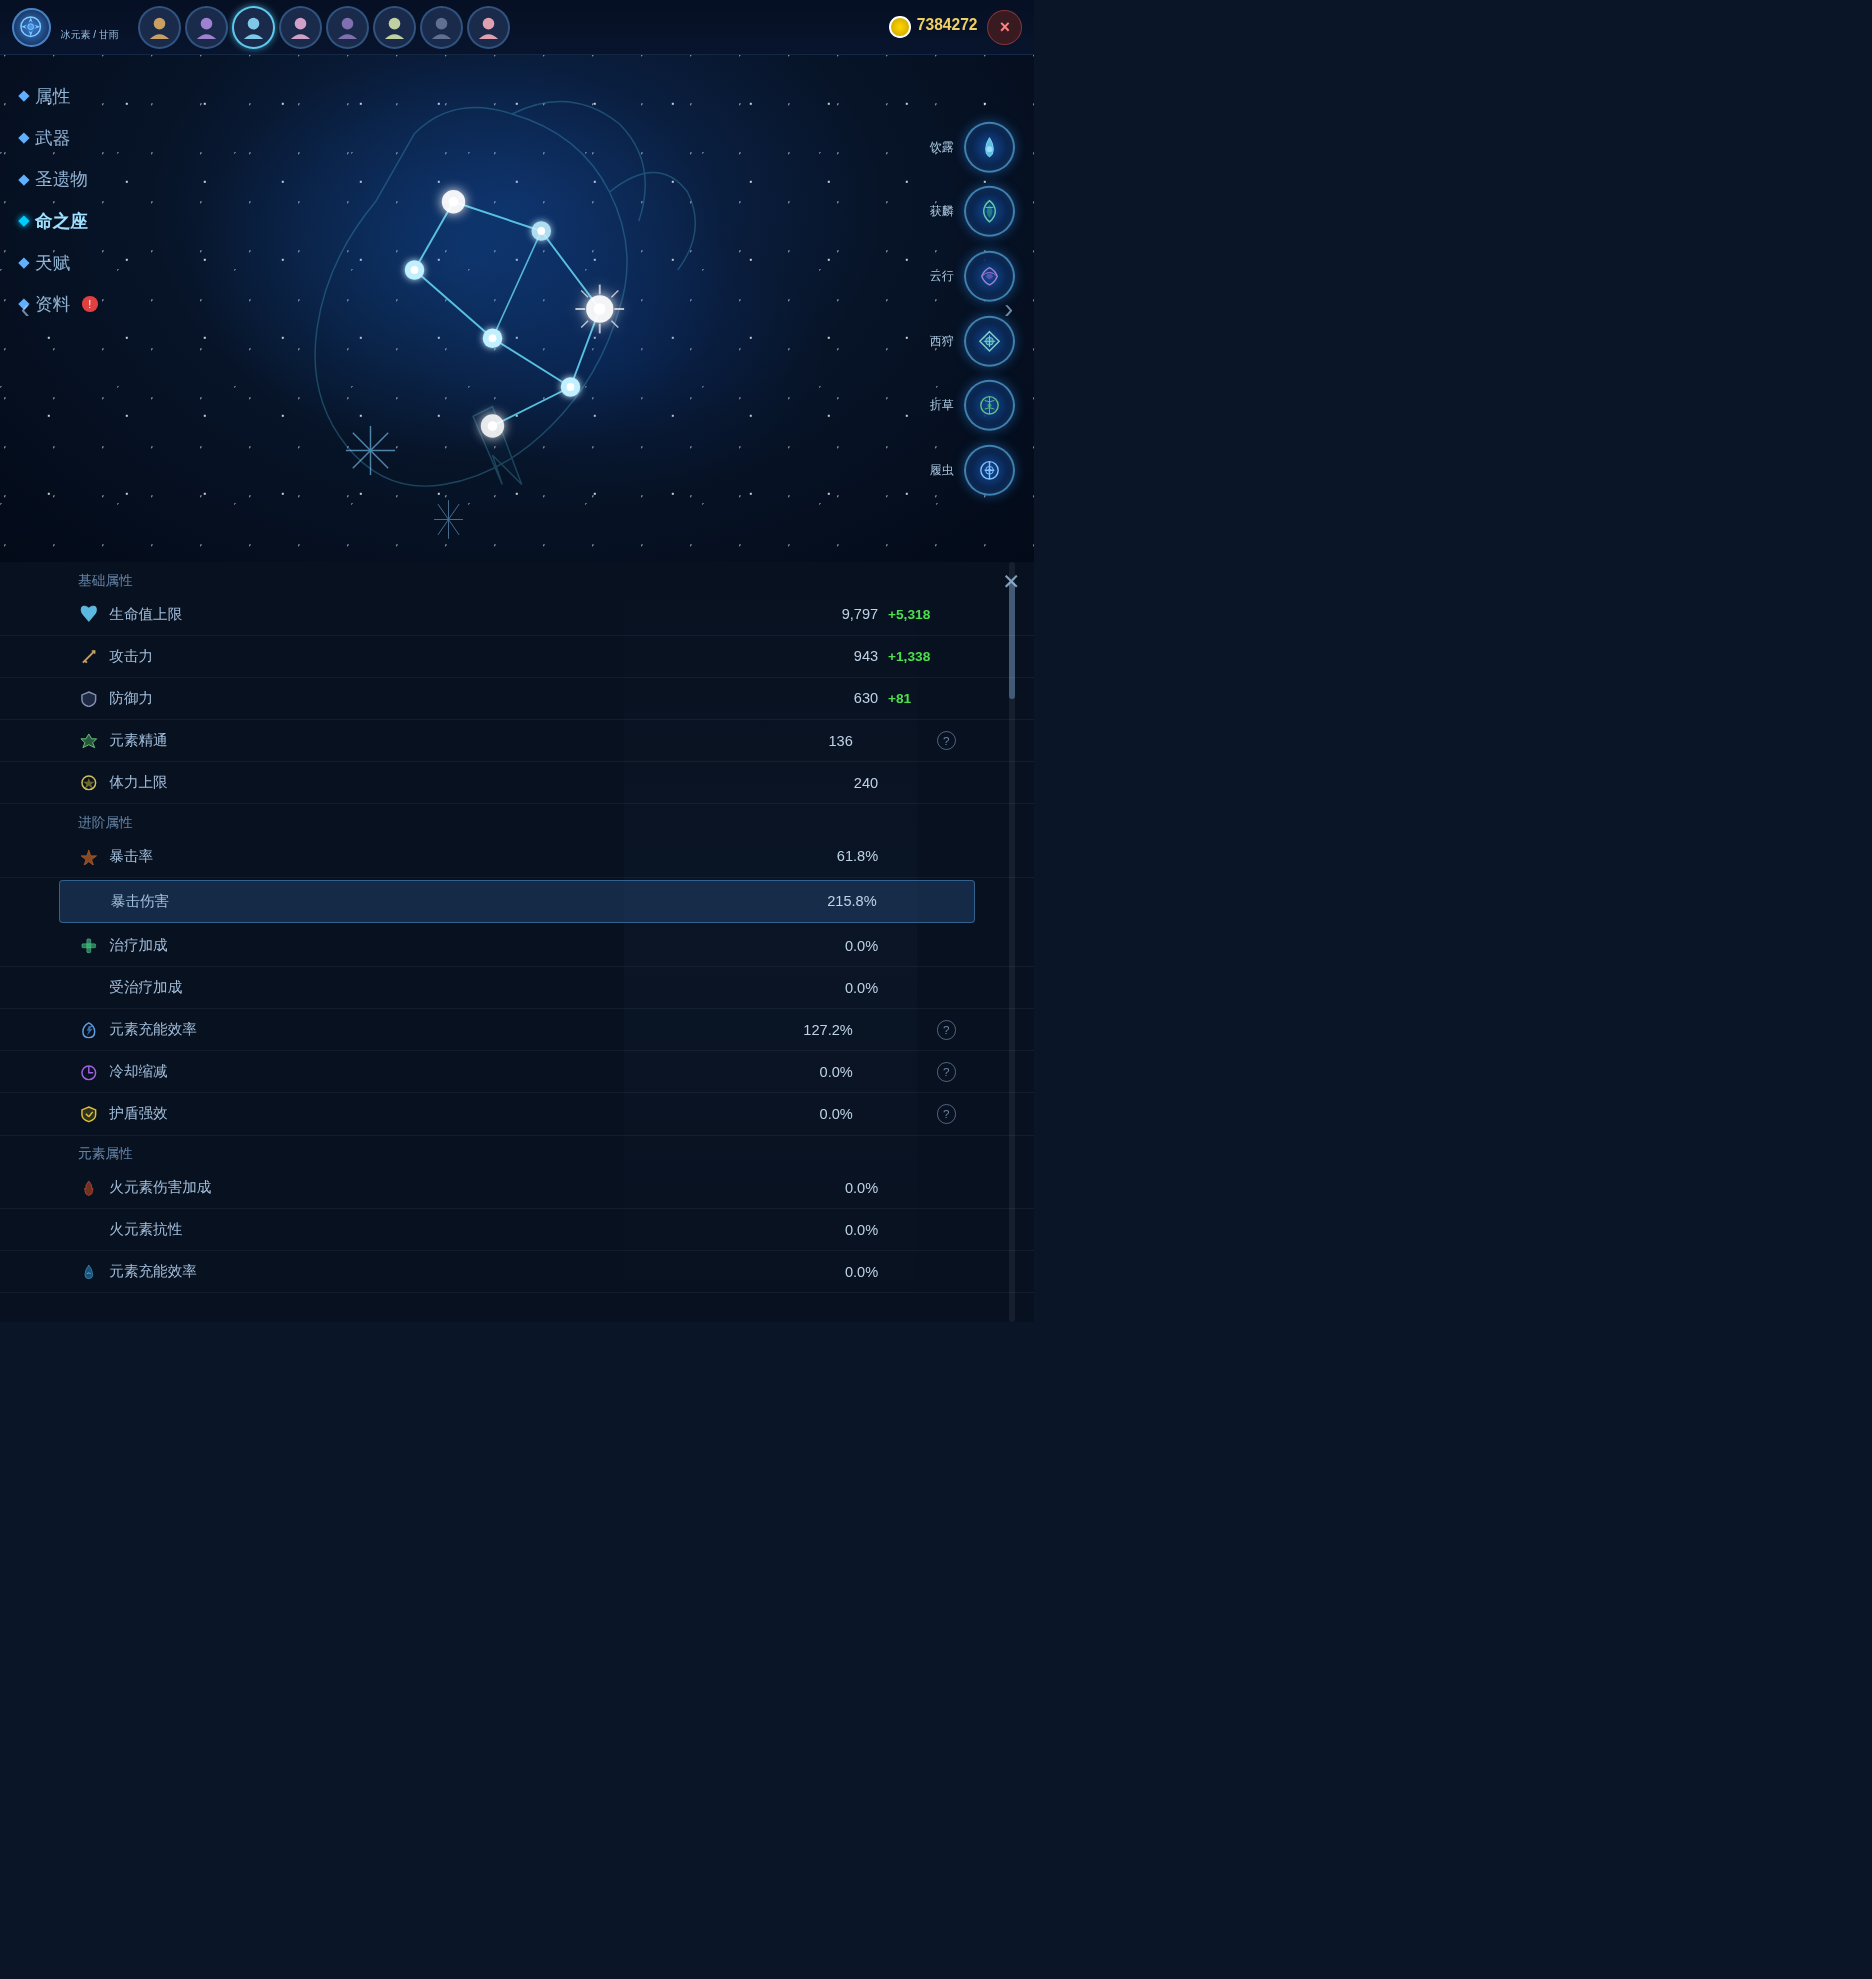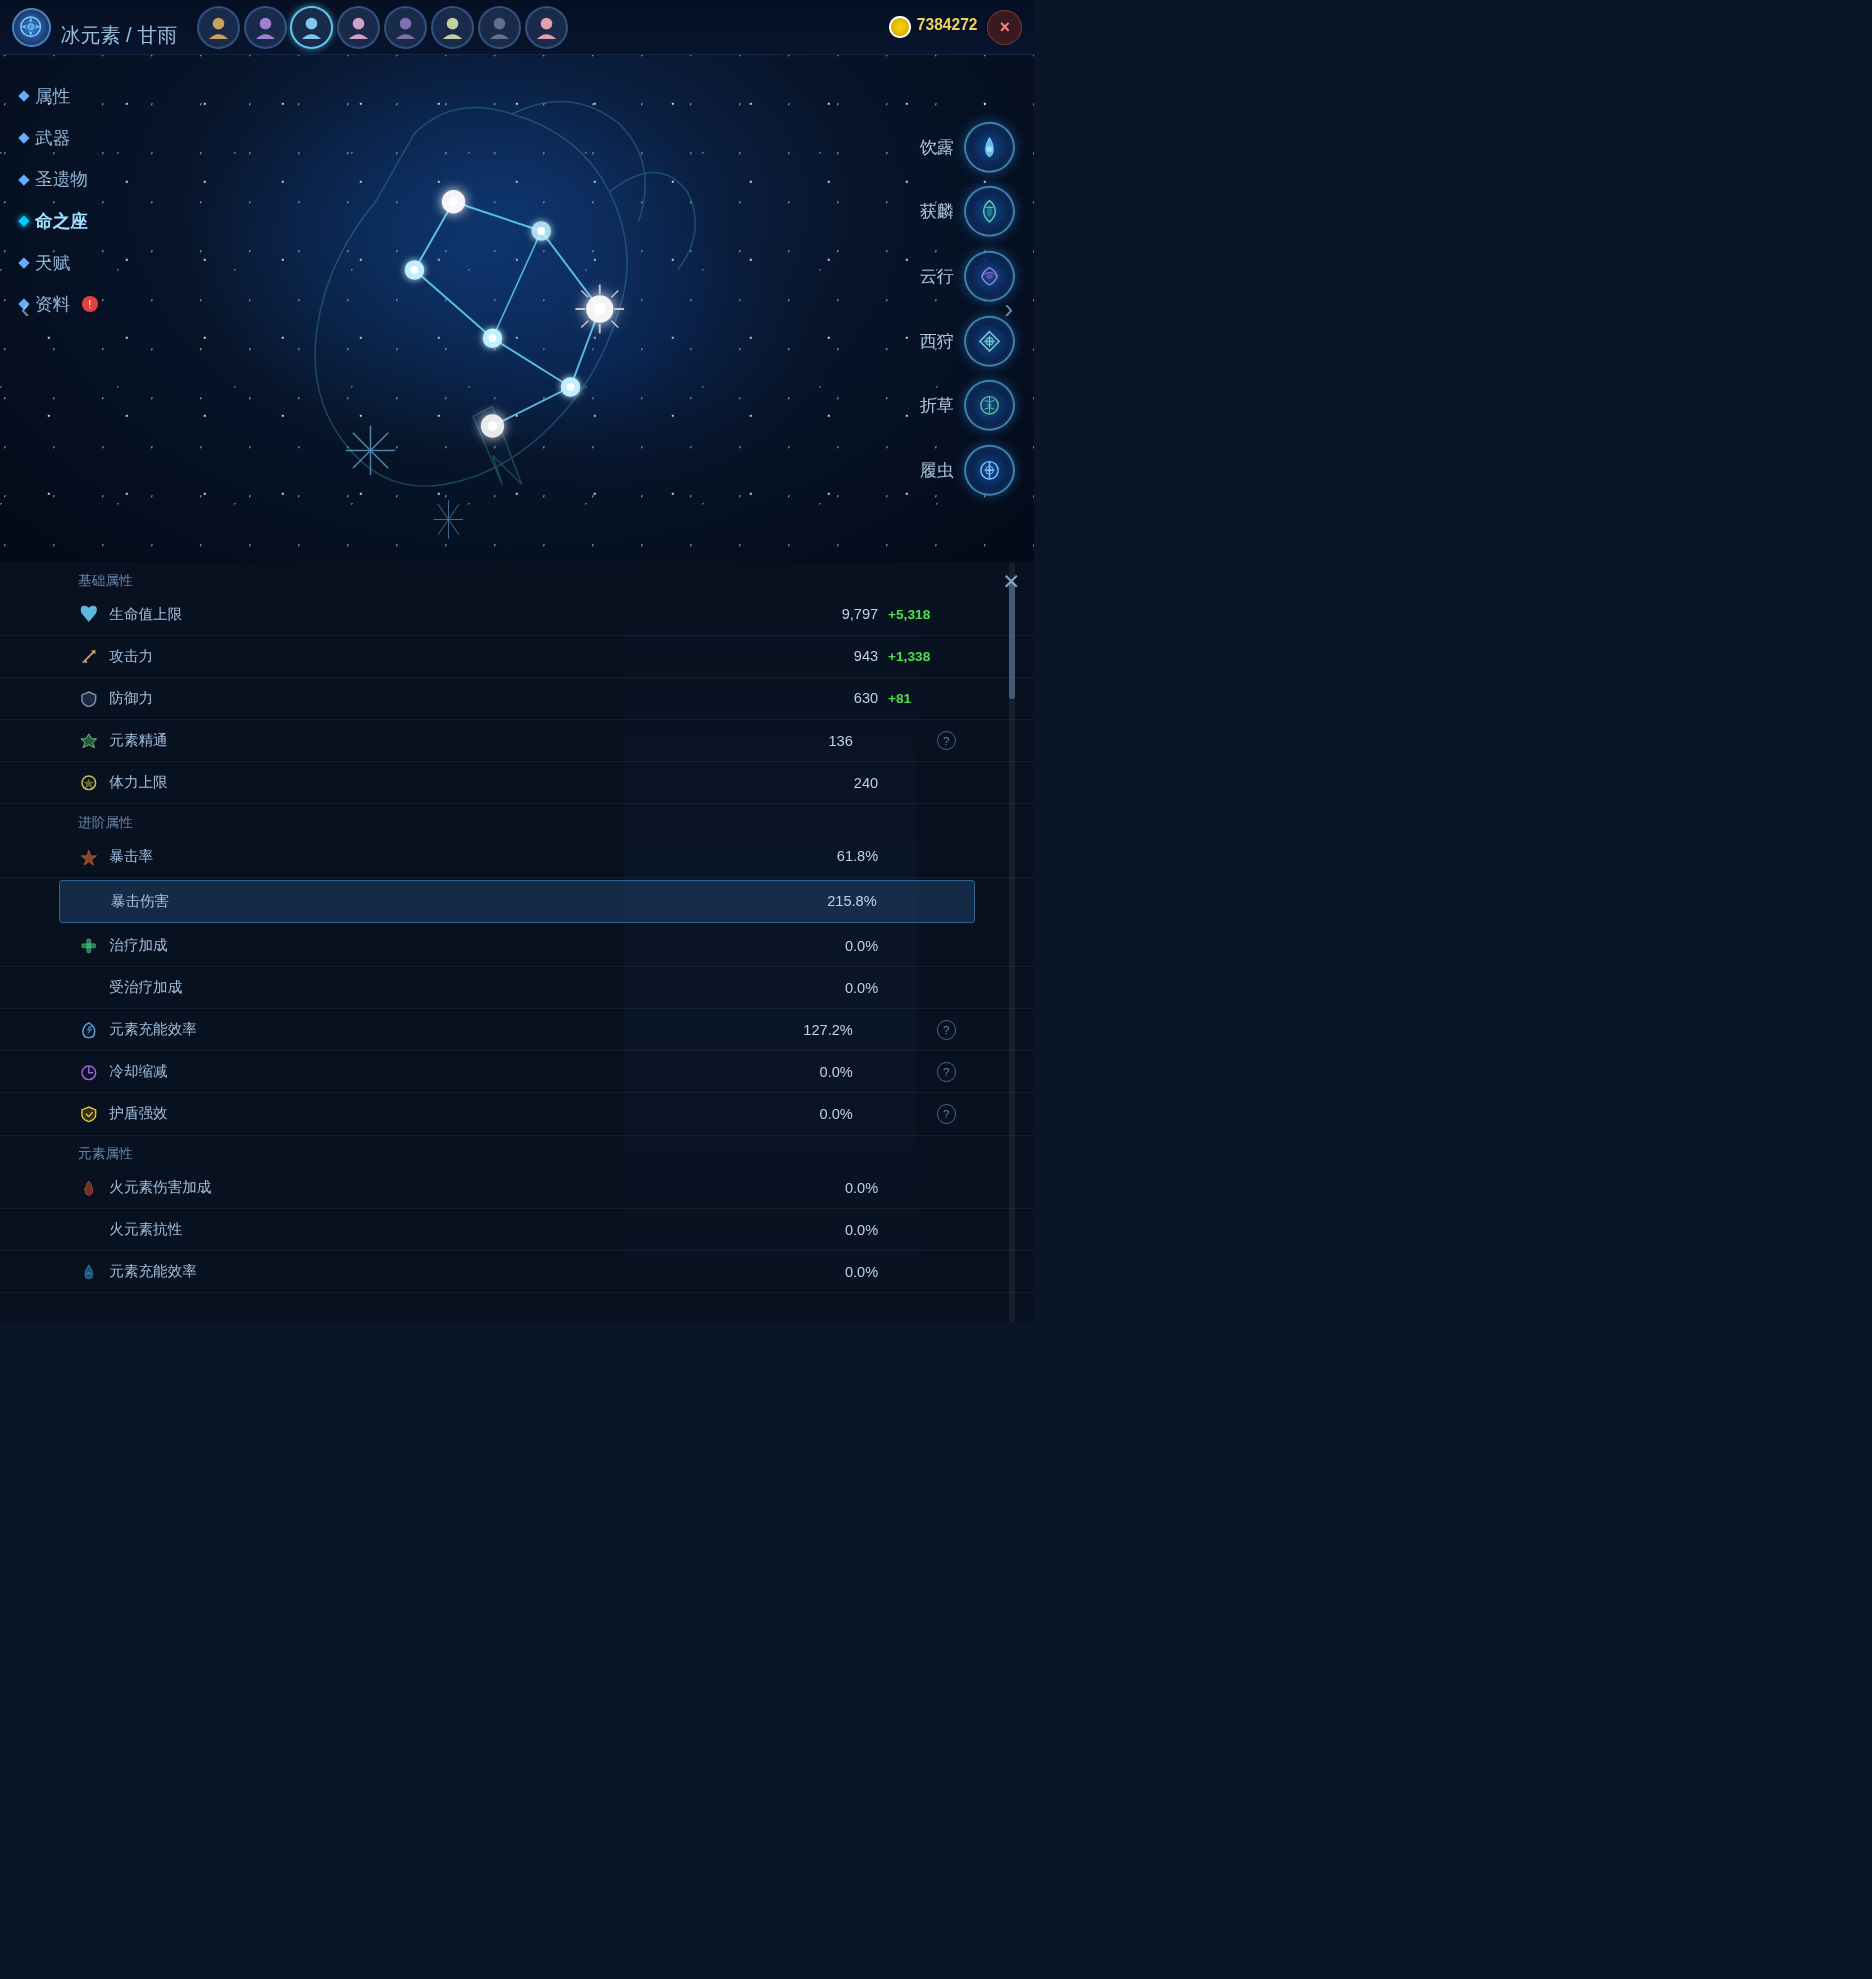--- a/index.html
+++ b/index.html
@@ -27,21 +27,21 @@
       border-radius: 50%;
       background: radial-gradient(circle, #3a7fd5 0%, #1a3a6b 70%);
       border: 2px solid rgba(100,180,255,0.6);
       display: flex; align-items: center; justify-content: center;
       margin-right: 9.8px;
       flex-shrink: 0;
     }
     .logo-icon svg { width: 23.4px; height: 23.4px; }
     .breadcrumb {
       color: rgba(180,220,255,0.85);
-      font-size: 20px;
+      font-size: 10px;
       margin-right: 19.5px;
       white-space: nowrap;
       margin-top: 16px;
     }
     .char-avatars {
       display: flex;
       align-items: center;
       gap: 3.9px;
       flex: 1;
     }
@@ -192,21 +192,21 @@
       align-items: flex-end;
     }
     .const-node {
       display: flex;
       align-items: center;
       gap: 9.8px;
       cursor: pointer;
     }
     .const-node-label {
       color: rgba(200,230,255,0.85);
-      font-size: 17px;
+      font-size: 12px;
     }
     .const-node-circle {
       width: 51px; height: 51px;
       border-radius: 50%;
       border: 2px solid rgba(100,200,255,0.6);
       background: radial-gradient(circle, rgba(20,80,160,0.9) 0%, rgba(5,20,50,0.95) 80%);
       display: flex; align-items: center; justify-content: center;
       box-shadow: 0 0 11.7px rgba(50,150,255,0.4), inset 0 0 7.8px rgba(100,200,255,0.2);
     }
     .const-node-circle svg { width: 27px; height: 27px; }

